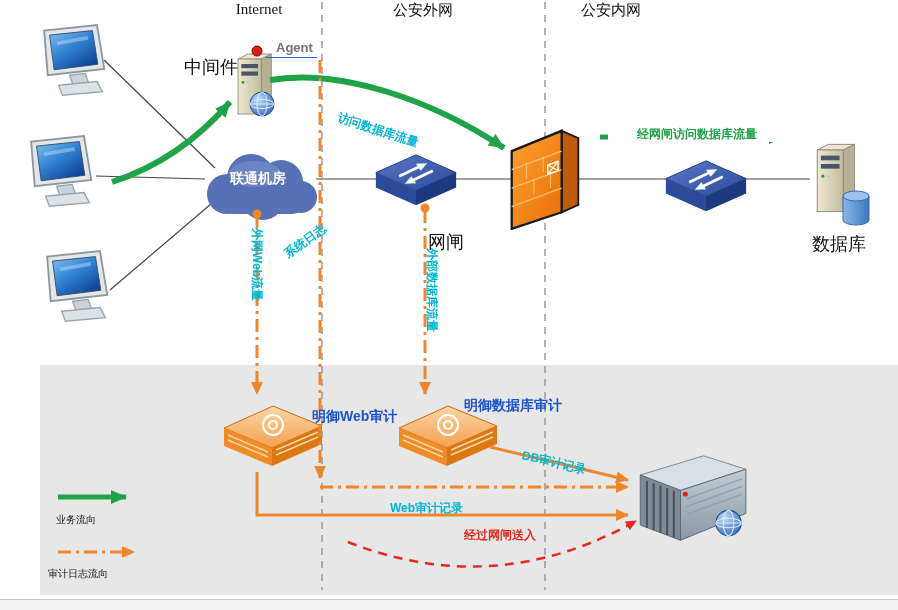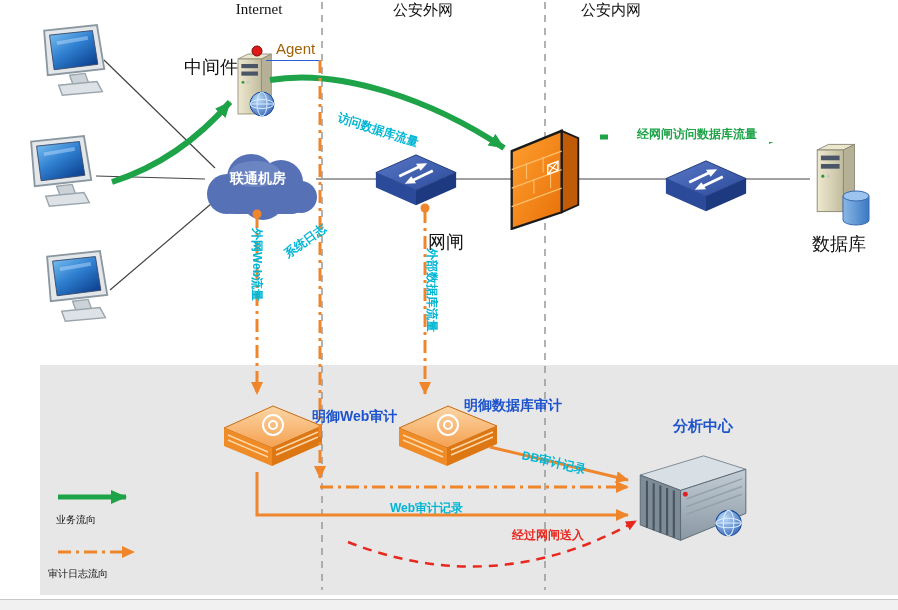--- a/index.html
+++ b/index.html
@@ -12,26 +12,26 @@
     background:#e7e7e7;
   }
   .bottom-edge{
     position:absolute;left:0;top:599px;width:898px;height:11px;
     background:#f1f1f1;border-top:1px solid #c8c8c8;
   }
   svg.layer{position:absolute;left:0;top:0;}
   .lbl{position:absolute;white-space:nowrap;line-height:1.25;}
   .zone{font-family:"Liberation Serif","DejaVu Serif",serif;font-size:15px;color:#111;text-align:center;}
   .black{font-size:18px;color:#111;}
-  .blue{font-size:15px;color:#a16207;font-weight:normal;}
+  .blue{font-size:13px;color:#737373;font-weight:bold;}
   .devblue{font-size:14px;color:#1d53cc;font-weight:bold;}
   .cyan{font-size:12px;color:#00b6d4;font-weight:bold;}
   .green-t{font-size:12px;color:#1fa348;font-weight:bold;background:#fff;padding:0 3px;text-align:center;}
   .white-t{font-size:12px;color:#fff;font-weight:bold;}
-  .red-t{font-size:12px;color:#e8281e;font-weight:bold;margin-left:48px;}
+  .red-t{font-size:12px;color:#e8281e;font-weight:bold;}
   .cloud-t{font-size:14px;color:#fff;font-weight:bold;text-align:center;}
   .rot90{transform:rotate(90deg);transform-origin:0 0;}
   .legend-t{font-size:10px;color:#111;}
   .agent{border-bottom:1px solid #2b5fd9;padding:0 4px 1px 10px;}
   .center2{text-align:center;font-size:15px;line-height:1.3;}
 </style>
 </head>
 <body>
 
 <div id="stage">
@@ -243,21 +243,20 @@
   <div class="lbl cyan" style="left:338px;top:110px;transform:rotate(18deg);transform-origin:0 50%;">访问数据库流量</div>
   <div class="lbl green-t" style="left:608px;top:127px;width:172px;">经网闸访问数据库流量</div>
 
   <div class="lbl cyan rot90" style="left:264px;top:228px;">外网Web流量</div>
   <div class="lbl cyan" style="left:286px;top:248px;transform:rotate(-36deg);transform-origin:0 50%;">系统日志</div>
   <div class="lbl cyan rot90" style="left:439px;top:248px;">外部数据库流量</div>
 
   <div class="lbl devblue" style="left:278px;top:408px;padding-left:34px;">明御Web审计</div>
   <div class="lbl devblue" style="left:464px;top:397px;">明御数据库审计</div>
   <div class="lbl devblue center2" style="left:630px;top:416px;width:146px;">
-    <div>分析中心</div>
   </div>
 
   <div class="lbl cyan" style="left:522px;top:448px;transform:rotate(13deg);transform-origin:0 50%;">DB审计记录</div>
   <div class="lbl cyan" style="left:390px;top:501px;">Web审计记录</div>
   <div class="lbl red-t" style="left:464px;top:528px;">经过网闸送入</div>
 
   <div class="lbl legend-t" style="left:56px;top:514px;">业务流向</div>
   <div class="lbl legend-t" style="left:48px;top:568px;">审计日志流向</div>
 
   <div class="bottom-edge"></div>

